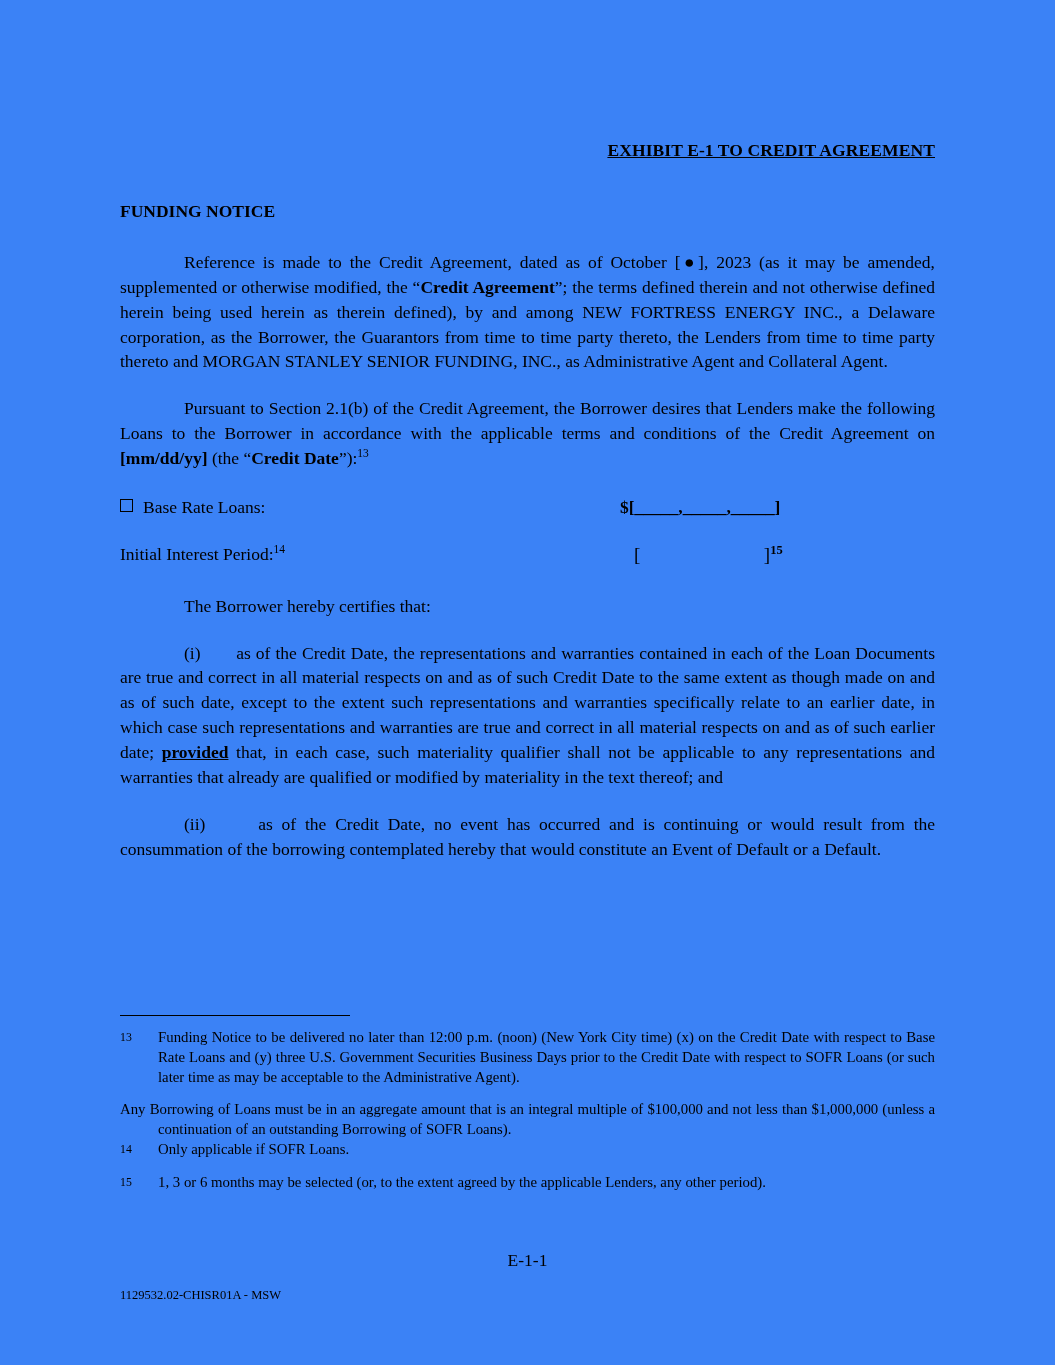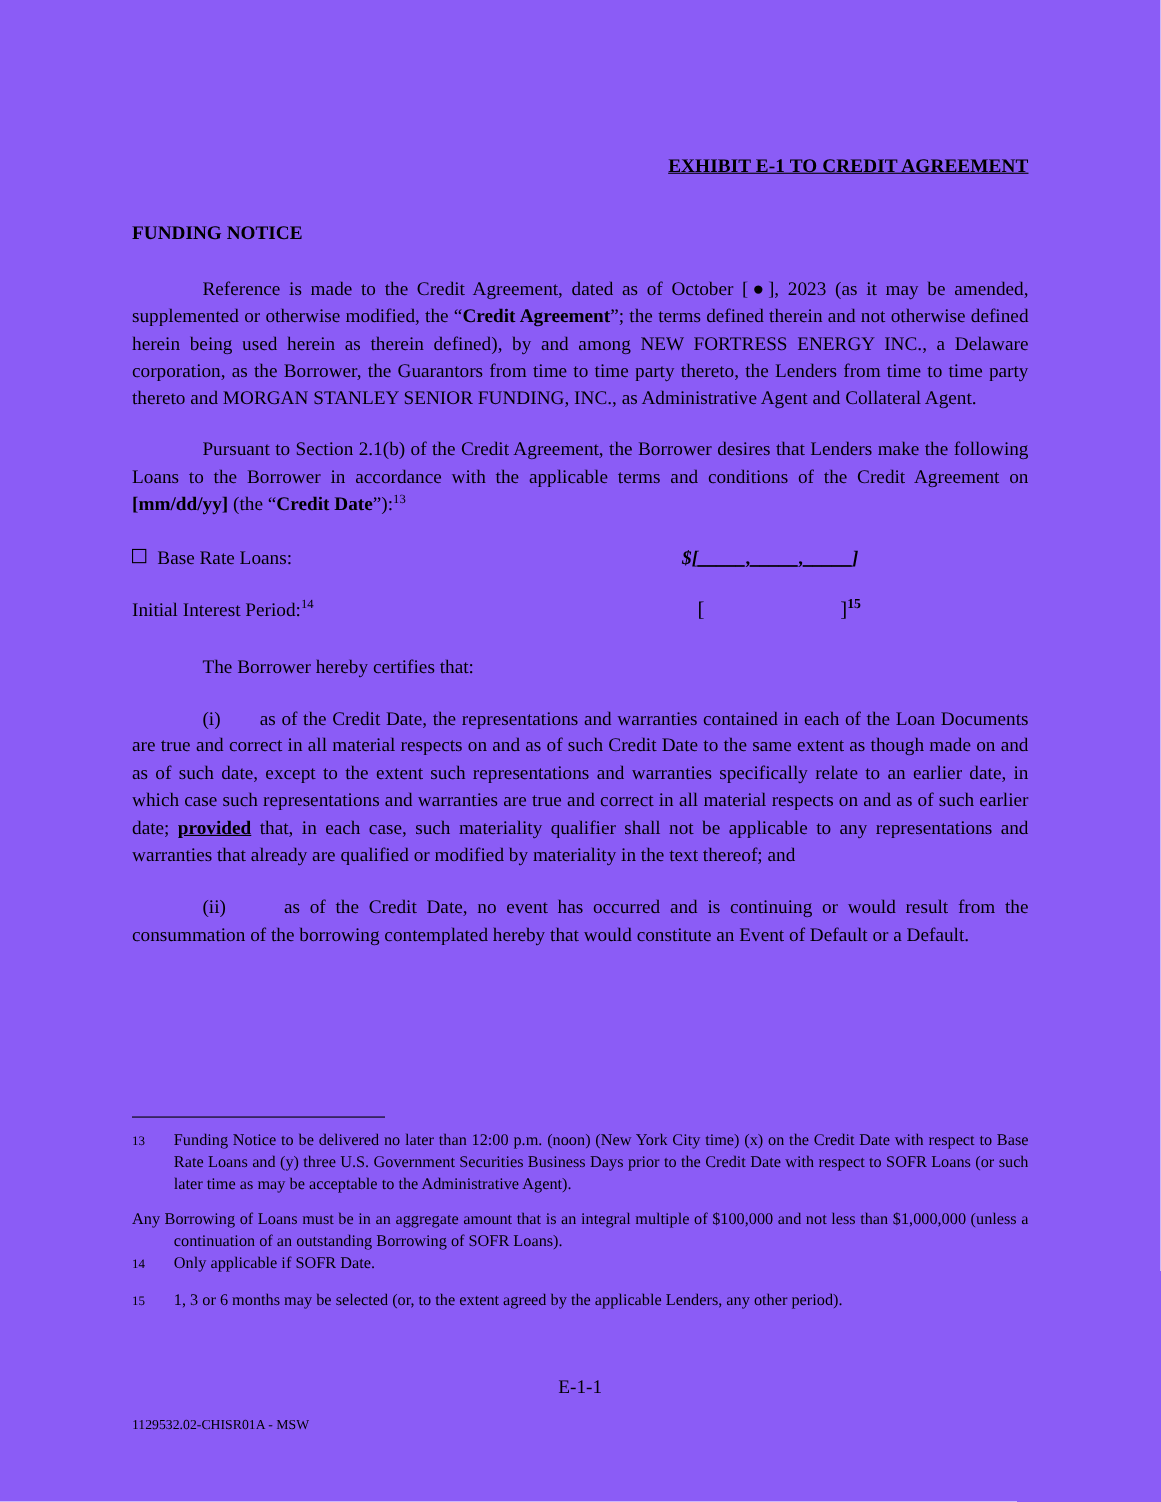--- a/index.html
+++ b/index.html
@@ -4,21 +4,21 @@
 <style>
   html, body {
     margin: 0;
     padding: 0;
     background: #ffffff;
   }
   .page {
     width: 1055px;
     height: 1365px;
     position: relative;
-    background: #8b5cf6;
+    background: #3b82f6;
     font-family: "Liberation Serif", serif;
     color: #000000;
     box-sizing: border-box;
     overflow: hidden;
   }
   .content {
     position: absolute;
     left: 120px;
     top: 140px;
     width: 815px;
@@ -77,21 +77,20 @@
     display: inline-block;
     width: 11px;
     height: 11px;
     border: 1px solid #000;
     margin-right: 10px;
     vertical-align: 1px;
   }
   .amount-1 {
     white-space: pre;
     font-weight: bold;
-    font-style: italic;
   }
   .amount-1 .ln { text-decoration: underline; }
   .amount-2 { white-space: pre; }
   .interest-row td { padding-top: 20px; }
   .interest-label { padding-left: 28px; }
   .bracket-big {
     font-size: 19px;
     white-space: pre;
     padding-left: 14px;
   }
@@ -208,21 +207,21 @@
       <div class="fn-num">13</div>
       <div class="fn-text">Funding Notice to be delivered no later than 12:00 p.m. (noon) (New York City time) (x) on the Credit Date with respect to Base Rate Loans and (y) three U.S. Government Securities Business Days prior to the Credit Date with respect to SOFR Loans (or such later time as may be acceptable to the Administrative Agent).</div>
     </div>
 
     <div class="fn-para">
       <span class="hang">Any Borrowing of Loans must be in an aggregate amount that is an integral multiple of $100,000 and not less than $1,000,000 (unless a continuation of an outstanding Borrowing of SOFR Loans).</span>
     </div>
 
     <div class="fn-item">
       <div class="fn-num">14</div>
-      <div class="fn-text">Only applicable if SOFR Date.</div>
+      <div class="fn-text">Only applicable if SOFR Loans.</div>
     </div>
 
     <div class="fn-item">
       <div class="fn-num">15</div>
       <div class="fn-text">1, 3 or 6 months may be selected (or, to the extent agreed by the applicable Lenders, any other period).</div>
     </div>
   </div>
 
   <div class="page-num">E-1-1</div>
   <div class="doc-id">1129532.02-CHISR01A - MSW</div>

